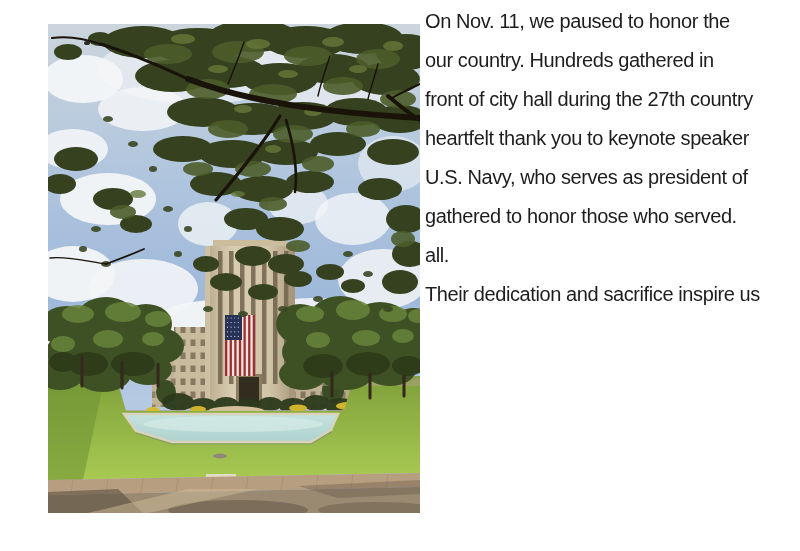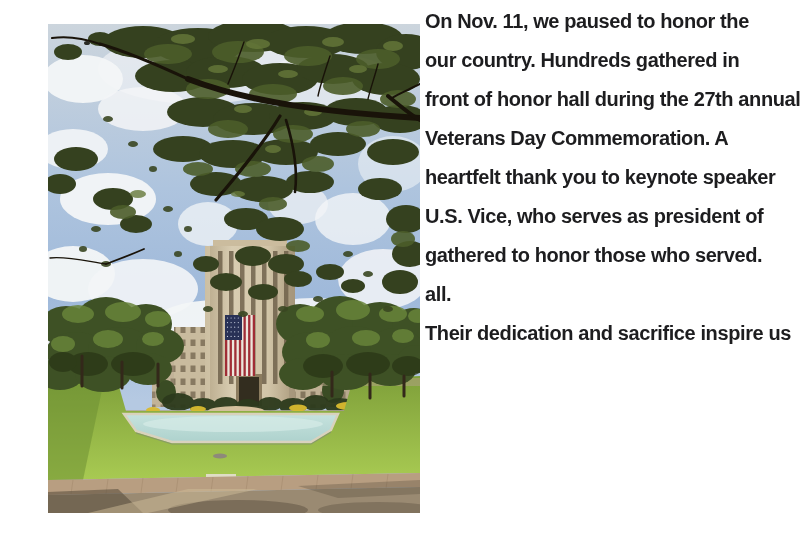--- a/index.html
+++ b/index.html
@@ -9,21 +9,21 @@
   }
   .photo-frame{
     position:absolute;left:8px;top:8px;width:372px;height:489px;
   }
   .photo-frame svg{display:block;width:100%;height:100%;}
   .article{
     position:absolute;left:425px;top:2px;width:372px;
     color:#1d1d1f;font-size:20px;letter-spacing:-0.4px;
   }
   .line{
-    height:39px;line-height:39px;white-space:nowrap;font-weight:bold;
+    height:39px;line-height:39px;white-space:nowrap;
   }
 </style>
 </head>
 <body>
 
 <figure class="photo-frame" role="img" aria-label="Houston City Hall with a large vertical American flag hanging on its art-deco tower, framed by dark oak branches overhead, flanked by rows of trees, with a pale aqua reflecting pool, bright green lawn and a shadowed paved plaza in the foreground under a partly cloudy sky">
   <svg viewBox="0 0 372 489" preserveAspectRatio="none">
     <defs>
       <linearGradient id="skyGrad" x1="0" y1="0" x2="0" y2="1">
         <stop offset="0%" stop-color="#ccd5dd"></stop>
@@ -380,20 +380,19 @@
         <path d="M282,32 C276,50 272,62 270,72" stroke-width="1.4"></path>
         <path d="M330,40 C326,55 322,66 320,75" stroke-width="1.4"></path>
       </g>
     </g>
   </svg>
 </figure>
 
 <div class="article">
   <div class="line">On Nov. 11, we paused to honor the</div>
   <div class="line">our country. Hundreds gathered in</div>
-  <div class="line">front of honor hall during the 27th annual</div>
-  <div class="line">Veterans Day Commemoration. A</div>
+  <div class="line">front of city hall during the 27th country</div>
   <div class="line">heartfelt thank you to keynote speaker</div>
-  <div class="line">U.S. Vice, who serves as president of</div>
+  <div class="line">U.S. Navy, who serves as president of</div>
   <div class="line">gathered to honor those who served.</div>
   <div class="line">all.</div>
   <div class="line">Their dedication and sacrifice inspire us</div>
 </div>
 
 </body></html>

